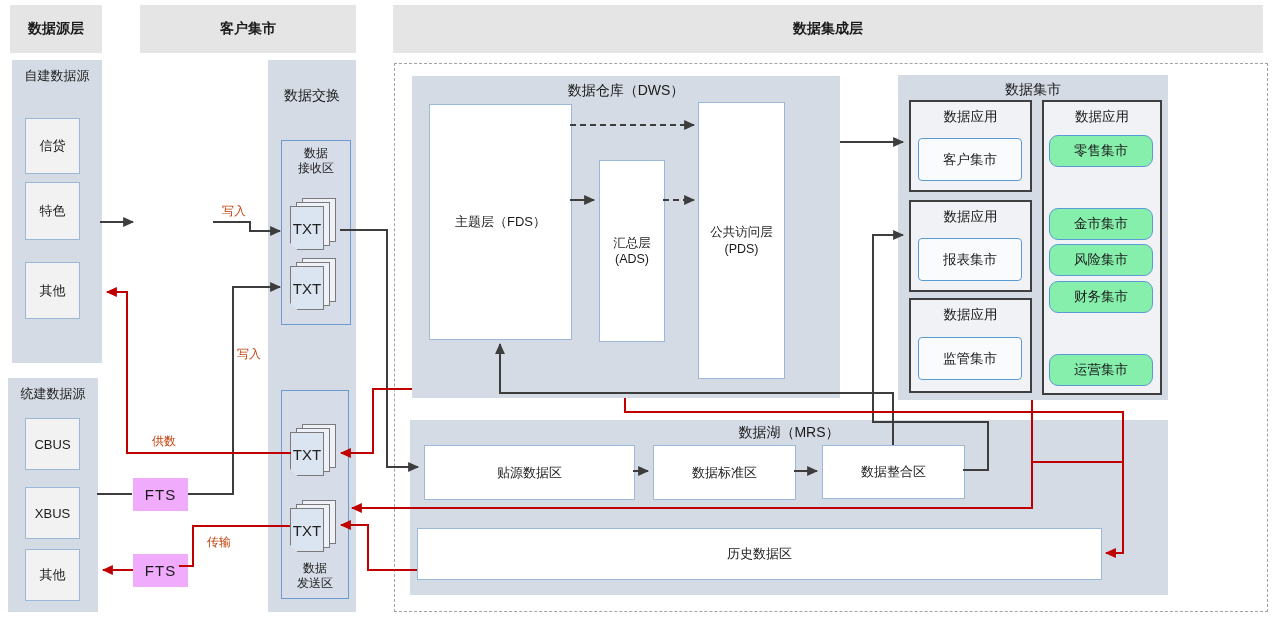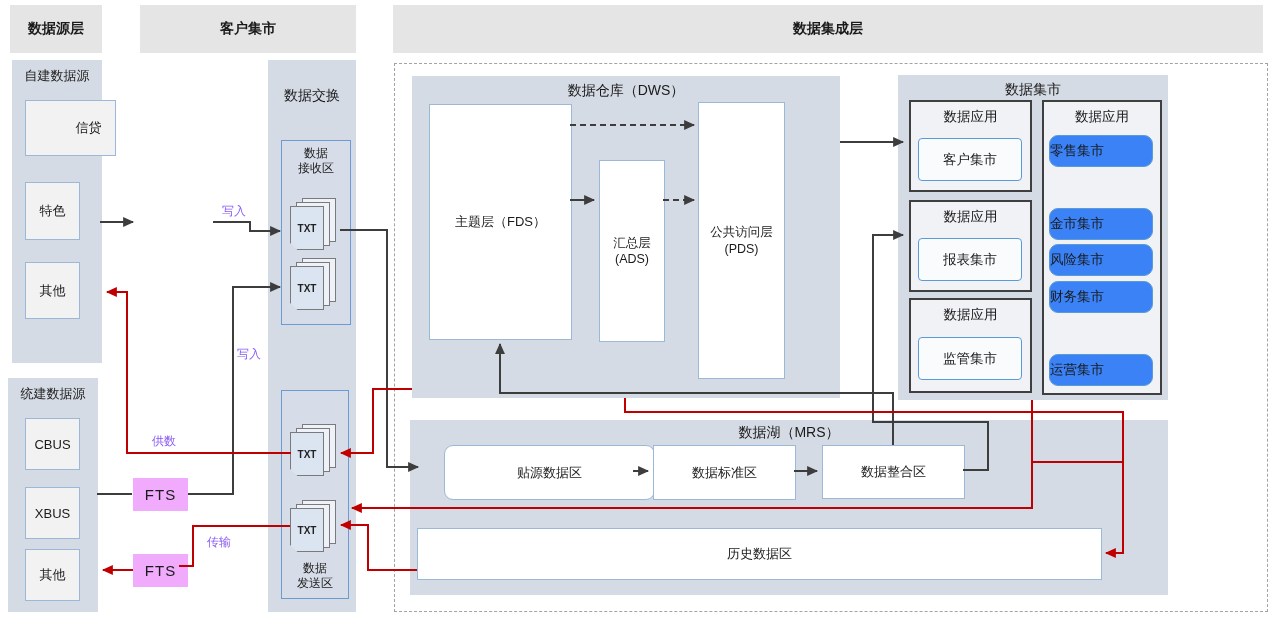--- a/index.html
+++ b/index.html
@@ -15,50 +15,50 @@
         justify-content:center;font-size:13px;}
   .exbox{position:absolute;background:#d7dde8;border:1px solid #6b9bd2;}
   .exlabel{position:absolute;left:0;right:0;text-align:center;font-size:12px;white-space:pre-line;line-height:1.25;}
   .fts{position:absolute;background:#f0abfc;display:flex;align-items:center;justify-content:center;
        font-size:15px;letter-spacing:1px;}
   .dashedbox{position:absolute;border:1.5px dashed #a3a3a3;}
   .appbox{position:absolute;background:#f1f2f5;border:2px solid #3f3f3f;}
   .applabel{position:absolute;top:6px;left:0;right:0;text-align:center;font-size:13.5px;}
   .appinner{position:absolute;background:#fafbfd;border:1.5px solid #5b9bd5;border-radius:4px;
             display:flex;align-items:center;justify-content:center;font-size:13.5px;}
-  .rpill{position:absolute;background:#3b82f6;border:1.5px solid #5b9bd5;border-radius:9px;
-         display:flex;align-items:center;font-size:13.5px;}
-  .flabel{position:absolute;color:#8b5cf6;font-size:12px;}
+  .rpill{position:absolute;background:#86efac;border:1.5px solid #5b9bd5;border-radius:9px;
+         display:flex;align-items:center;justify-content:center;font-size:13.5px;}
+  .flabel{position:absolute;color:#c2410c;font-size:12px;}
   .ml{white-space:pre-line;line-height:1.3;}
   .txtic{position:absolute;width:46px;height:54px;}
   .txtic .pg{position:absolute;width:32px;height:42px;background:#eef2f8;border:1.5px solid #7a7a7a;}
   .txtic .p1{left:12px;top:0;}
   .txtic .p2{left:6px;top:4px;}
   .txtic .pf{left:0;top:8px;background:#dbe5f1;display:flex;align-items:center;justify-content:center;
-             font-size:10px;color:#222;clip-path:polygon(0 0,100% 0,100% 100%,22% 100%,0 84%);font-weight:bold;}
+             font-size:15px;color:#222;clip-path:polygon(0 0,100% 0,100% 100%,22% 100%,0 84%);}
   svg.wires{position:absolute;left:0;top:0;pointer-events:none;}
 </style>
 </head>
 <body>
 
 <div class="canvas">
 
   <div class="hdr" style="left:10px;top:5px;width:92px;height:48px;">
       <span>数据源层</span>
     </div>
   <div class="hdr" style="left:140px;top:5px;width:216px;height:48px;">
       <span>客户集市</span>
     </div>
   <div class="hdr" style="left:393px;top:5px;width:870px;height:48px;">
       <span>数据集成层</span>
     </div>
 
   <div class="panel" style="left:12px;top:60px;width:90px;height:303px;">
     <div class="ptitle" style="top:7px;">自建数据源</div>
-    <div class="gbox" style="left:13px;top:40px;width:53px;height:54px;padding-left:36px;">
+    <div class="gbox" style="left:13px;top:58px;width:53px;height:54px;">
         <span>信贷</span>
       </div>
     <div class="gbox" style="left:13px;top:122px;width:53px;height:56px;">
         <span>特色</span>
       </div>
     <div class="gbox" style="left:13px;top:202px;width:53px;height:55px;">
         <span>其他</span>
       </div>
   </div>
 
@@ -165,21 +165,21 @@
         <span>财务集市</span>
       </div>
     <div class="rpill" style="left:5px;top:252px;width:102px;height:30px;">
         <span>运营集市</span>
       </div>
   </div>
 
   <div class="panel" style="left:410px;top:420px;width:758px;height:175px;">
     <div class="ptitle" style="top:4px;font-size:14px;">数据湖（MRS）</div>
   </div>
-  <div class="wbox" style="left:444px;top:445px;width:209px;height:53px;border-radius:9px;">
+  <div class="wbox" style="left:424px;top:445px;width:209px;height:53px;">
       <span>贴源数据区</span>
     </div>
   <div class="wbox" style="left:653px;top:445px;width:141px;height:53px;">
       <span>数据标准区</span>
     </div>
   <div class="wbox" style="left:822px;top:445px;width:141px;height:52px;">
       <span>数据整合区</span>
     </div>
   <div class="wbox" style="left:417px;top:528px;width:683px;height:50px;">
       <span>历史数据区</span>

